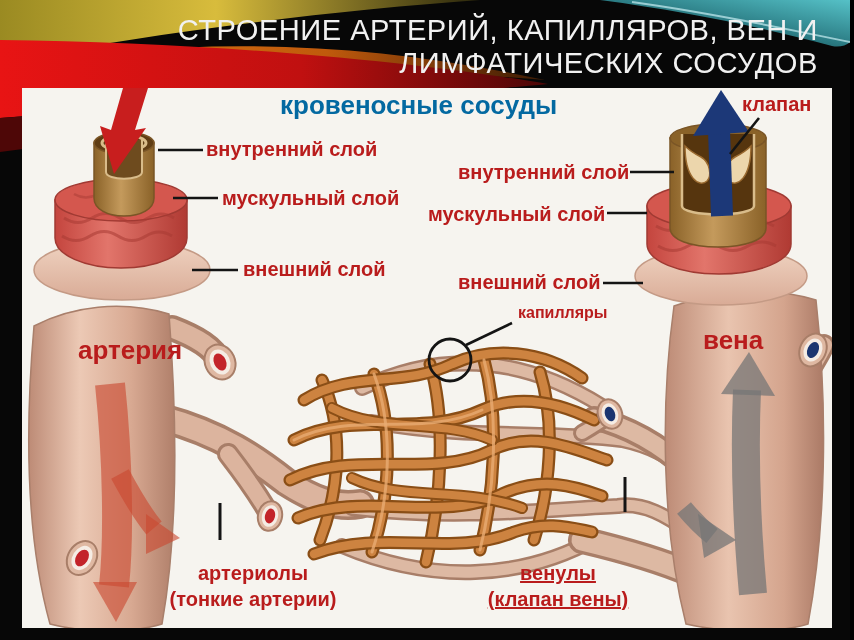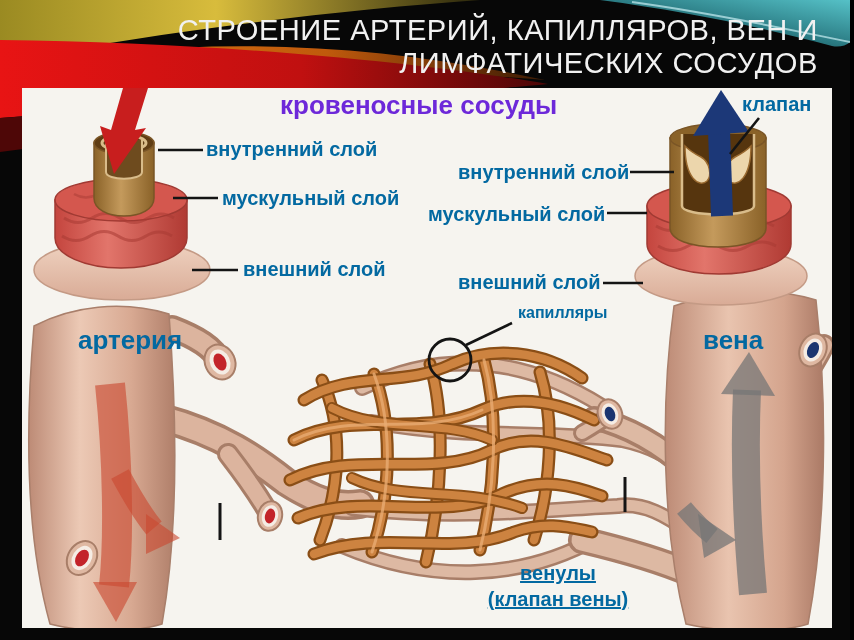--- a/index.html
+++ b/index.html
@@ -4,32 +4,32 @@
 <style>
   html,body{margin:0;padding:0;background:#000;}
   .slide{position:relative;width:850px;height:640px;background:#070707;overflow:hidden;
          font-family:"Liberation Sans",sans-serif;}
   .bg-svg{position:absolute;left:0;top:0;width:854px;height:640px;}
   .title{position:absolute;top:13px;right:32px;text-align:right;color:#f1f1f1;
          font-size:30px;line-height:33px;font-weight:400;letter-spacing:.5px;
          transform:scaleX(.97);transform-origin:100% 0;}
   .panel{position:absolute;left:22px;top:88px;width:810px;height:540px;background:#f6f4ef;}
   .art{position:absolute;left:0;top:0;width:810px;height:540px;}
-  .lbl{position:absolute;color:#0369a1;font-weight:bold;font-size:20px;white-space:nowrap;}
-  .heading{position:absolute;left:258px;top:2px;font-size:26px;font-weight:bold;color:#6d28d9;white-space:nowrap;}
+  .lbl{position:absolute;color:#b91c1c;font-weight:bold;font-size:20px;white-space:nowrap;}
+  .heading{position:absolute;left:258px;top:2px;font-size:26px;font-weight:bold;color:#0369a1;white-space:nowrap;}
   .big{font-size:26px;}
   .ctr{text-align:center;white-space:normal;}
   .l-inner{left:184px;top:50px;}
   .l-musc{left:200px;top:99px;}
   .l-outer{left:221px;top:170px;}
   .r-inner{left:436px;top:73px;}
   .r-musc{left:406px;top:115px;}
   .r-outer{left:436px;top:183px;}
   .valve{left:720px;top:5px;}
-  .artery-name{left:56px;top:237px;}
+  .artery-name{left:56px;top:247px;}
   .vein-name{left:681px;top:237px;}
   .caps{left:496px;top:216px;font-size:16px;}
   .arterioles{left:128px;top:472px;width:206px;line-height:26px;}
   .venules{left:433px;top:472px;width:206px;line-height:26px;text-decoration:underline;}
 </style>
 </head>
 <body>
 
 <div class="slide">
 
@@ -278,18 +278,22 @@
     <div class="lbl valve">клапан</div>
     <div class="lbl l-inner">внутренний слой</div>
     <div class="lbl l-musc">мускульный слой</div>
     <div class="lbl l-outer">внешний слой</div>
     <div class="lbl r-inner">внутренний слой</div>
     <div class="lbl r-musc">мускульный слой</div>
     <div class="lbl r-outer">внешний слой</div>
     <div class="lbl big artery-name">артерия</div>
     <div class="lbl big vein-name">вена</div>
     <div class="lbl caps">капилляры</div>
+    <div class="lbl ctr arterioles">
+      <div>артериолы</div>
+      <div>(тонкие артерии)</div>
+    </div>
     <div class="lbl ctr venules">
       <div>венулы</div>
       <div>(клапан вены)</div>
     </div>
   </div>
 </div>
 
 </body></html>

